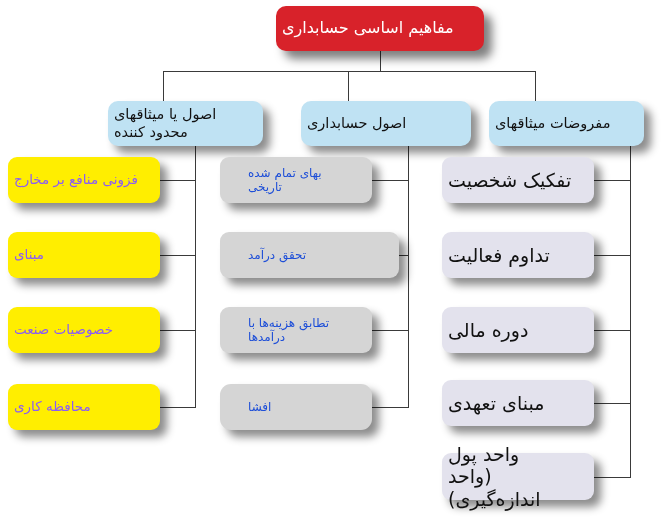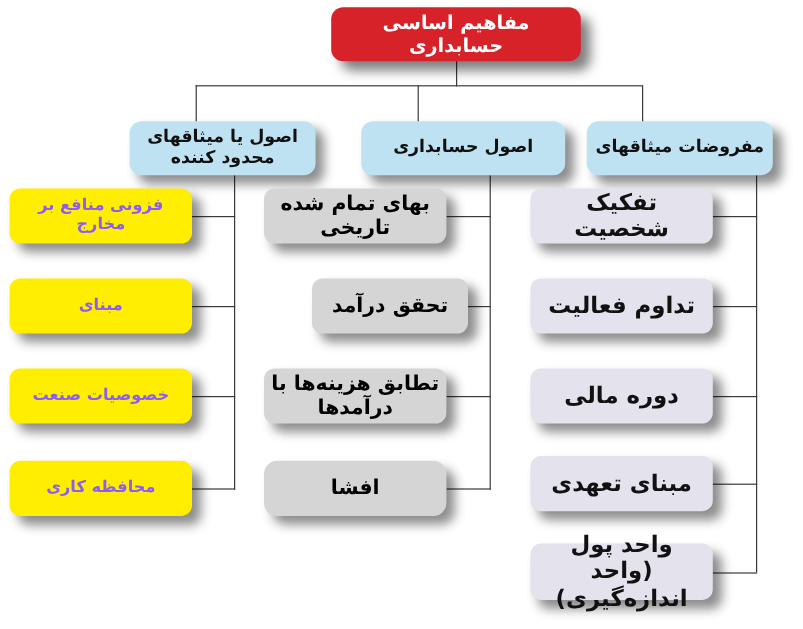--- a/index.html
+++ b/index.html
@@ -27,24 +27,24 @@
   .line-v { width: 1px; }
 
   
   .node {
     position: absolute;
     box-sizing: border-box;
     border-radius: 9px;
     display: flex;
     align-items: center;
     justify-content: center;
-    text-align: center;
+    text-align: left;
     line-height: 1.18;
     direction: rtl;
-    font-weight: bold;
+    font-weight: normal;
     letter-spacing: 0px;
     box-shadow: 7px 7px 9px rgba(0,0,0,0.45);
     z-index: 3;
   }
   .node .label {
     display: block;
     width: 100%;
     padding: 0 6px;
     white-space: pre-line;
   }
@@ -69,22 +69,23 @@
   
   .node-yellow {
     background: #ffee00;
     color: #8b5cf6;
     font-size: 13.5px;
   }
 
   
   .node-gray {
     background: #d5d5d5;
-    color: #000000;
-    font-size: 17px;
+    color: #1d4ed8;
+    font-size: 12px;
+    padding-left: 22px;
   }
 
   
   .node-lav {
     background: #e3e2ed;
     color: #111111;
     font-size: 19px;
   }
 </style>
 </head>
@@ -141,21 +142,21 @@
   <div class="line line-h" style="left:372px; top:180px; width:37px;"></div>
   <div class="line line-h" style="left:372px; top:255px; width:37px;"></div>
   <div class="line line-h" style="left:372px; top:330px; width:37px;"></div>
   <div class="line line-h" style="left:372px; top:407px; width:37px;"></div>
 
   <div class="node node-gray" style="left:220px; top:157px; width:152px; height:46px;">
     <span class="label">بهای تمام شده
 تاریخی</span>
   </div>
 
-  <div class="node node-gray" style="left:220px; top:232px; width:130px; height:46px;margin-left:40px;">
+  <div class="node node-gray" style="left:220px; top:232px; width:179px; height:46px;">
     <span class="label">تحقق درآمد</span>
   </div>
 
   <div class="node node-gray" style="left:220px; top:307px; width:152px; height:46px;">
     <span class="label">تطابق هزینه‌ها با
 درآمدها</span>
   </div>
 
   <div class="node node-gray" style="left:220px; top:384px; width:152px; height:46px;border-radius:11px;">
     <span class="label">افشا</span>

